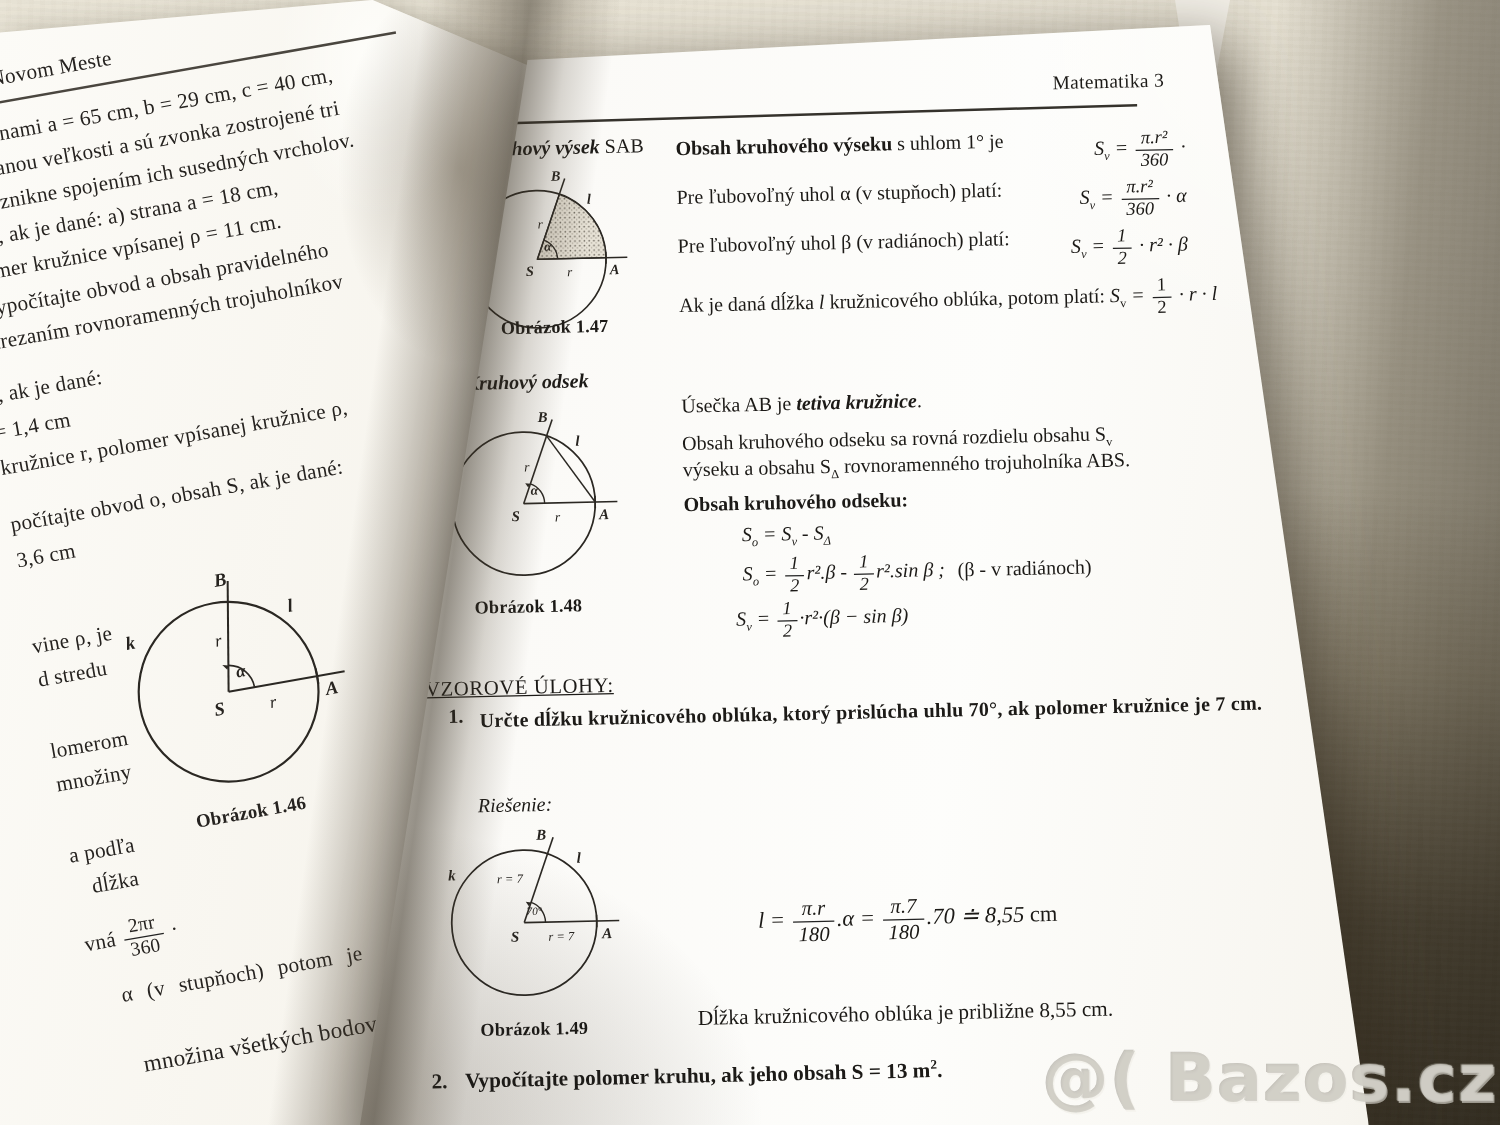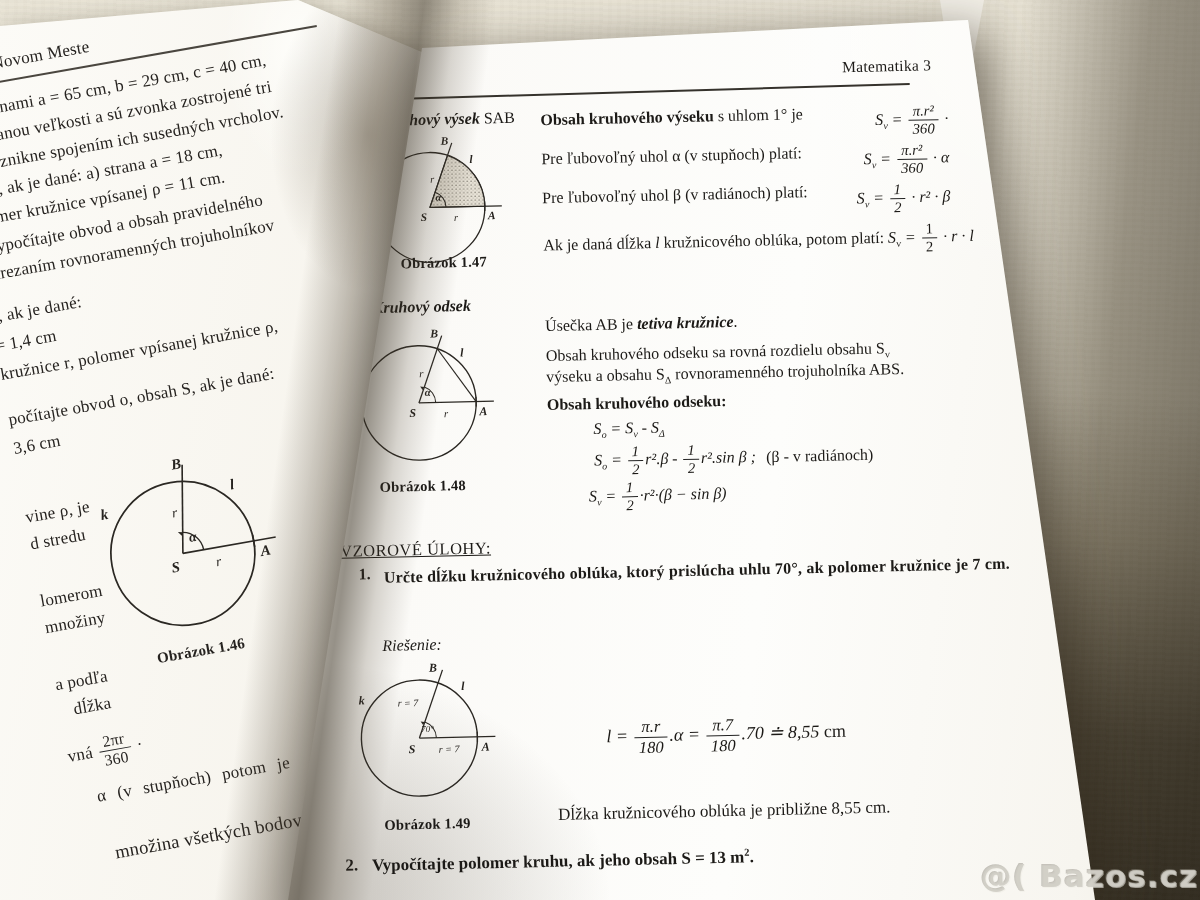--- a/index.html
+++ b/index.html
@@ -63,21 +63,21 @@
   .p1-text{width:648px;text-align:justify;font-weight:bold;line-height:1.6;letter-spacing:0.2px;}
   svg text{font-family:"Liberation Serif",serif;font-style:italic;fill:#26231f;}
 
   
   .gutter{position:absolute;left:342px;top:-10px;width:156px;height:925px;
     transform:skewX(-8deg);transform-origin:top left;
     background:linear-gradient(90deg, rgba(74,63,46,0) 0%, rgba(74,63,46,0.34) 34%, rgba(54,46,33,0.5) 54%, rgba(74,63,46,0.2) 76%, rgba(74,63,46,0) 100%);}
 
   
   .watermark{position:absolute;right:2px;bottom:6px;z-index:50;
-    font-family:"DejaVu Sans",sans-serif;font-weight:bold;font-size:31px;
+    font-family:"DejaVu Sans",sans-serif;font-weight:bold;font-size:53px;
     color:rgba(172,168,158,0.38);
     text-shadow:0 0 1px rgba(235,233,226,0.9),1px 1px 0 rgba(240,238,231,0.55),-1px -1px 0 rgba(130,126,116,0.45);
     letter-spacing:1px;white-space:nowrap;}
 </style>
 </head>
 <body>
 
 <div class="table"></div>
 <div class="table-texture"></div>
 <div class="edge-shadow"></div>

